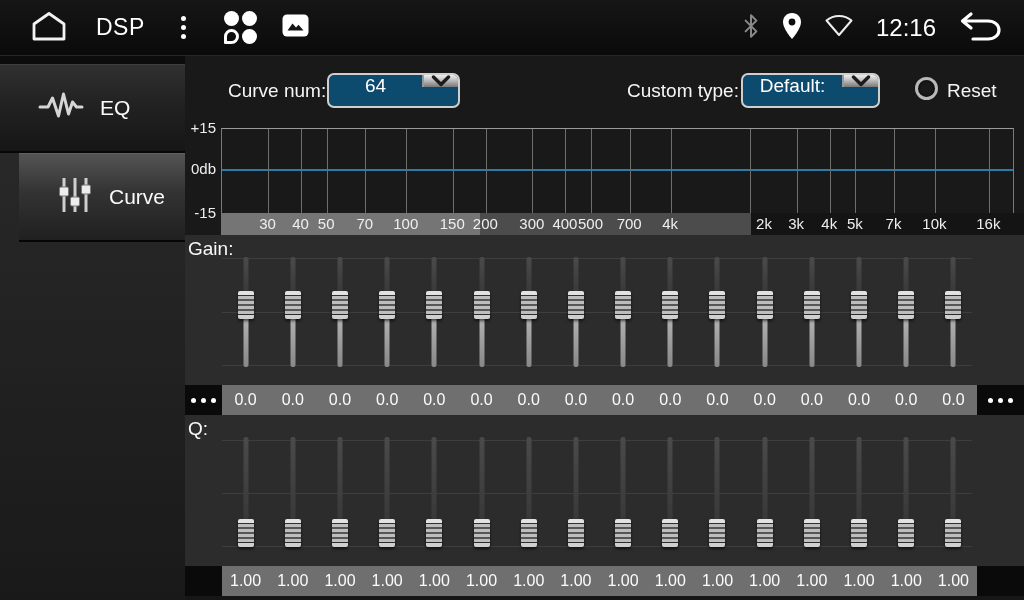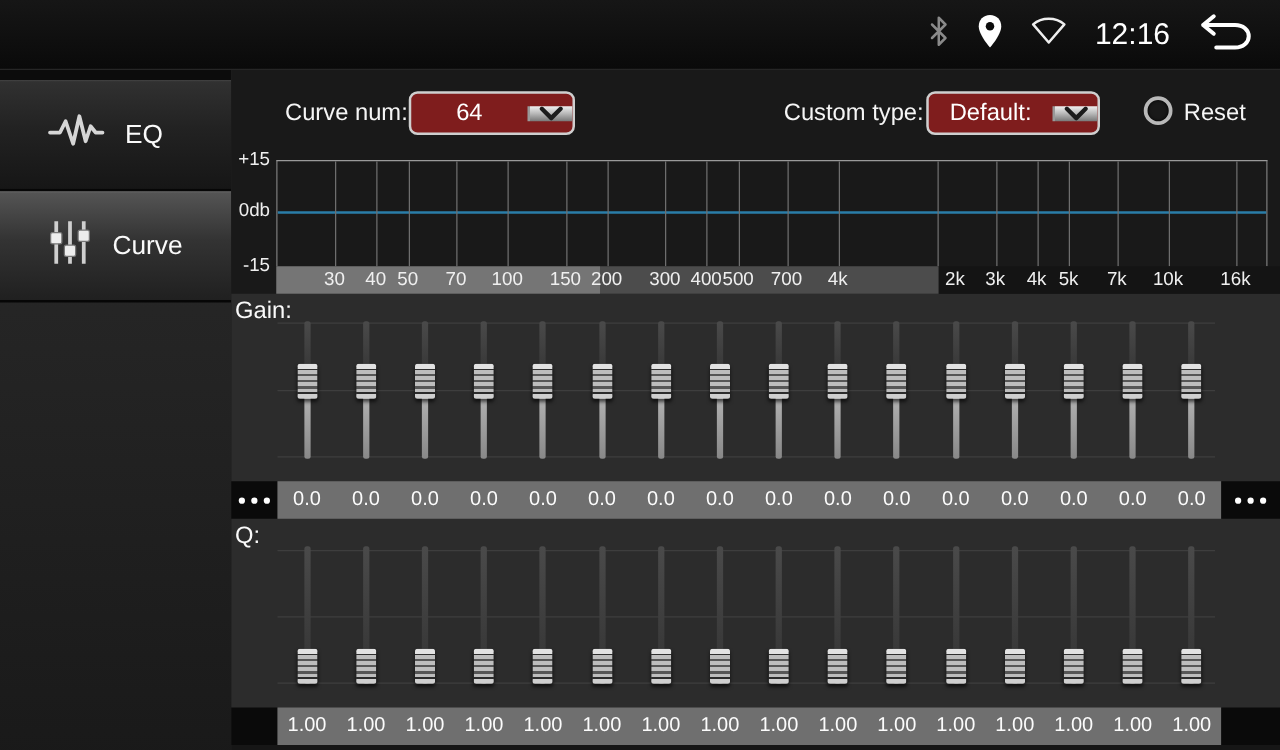--- a/index.html
+++ b/index.html
@@ -22,30 +22,30 @@
   .clover i.ring { background:transparent; border:3.5px solid #fff; border-radius:50% 50% 50% 8%; }
   .gallery { margin-left:24px; }
   .time { font-size:24px; color:#fff; }
 
   
   #sidebar { position:absolute; left:0; top:64px; width:185px; height:552px;
              background:linear-gradient(180deg,#2b2b2b,#191919); }
   .side-item { height:89px; display:flex; align-items:center; padding-left:38px; gap:16px;
                background:linear-gradient(180deg,#313131 0%,#222 45%,#161616 100%);
                border-bottom:2px solid #060606; box-shadow:inset 0 1px 0 rgba(255,255,255,0.07); }
-  .side-item.selected { background:linear-gradient(180deg,#555 0%,#333 45%,#202020 100%); }
+  .side-item.selected { background:linear-gradient(180deg,#555 0%,#333 45%,#202020 100%);margin-left:19px; }
   .side-item .lbl { font-size:21px; color:#fafafa; }
 
   
   #main { position:absolute; left:185px; top:56px; width:839px; height:544px; background:#2c2c2c; }
   #top-panel { position:absolute; left:0; top:0; width:839px; height:179px; background:#191919; }
 
   .ctl-label { position:absolute; font-size:19px; color:#f5f5f5; }
-  .dd { position:absolute; height:35px; display:flex; align-items:center;
-        background:#7f1d1d; border:2px solid #cfcfcf; border-radius:7px; overflow:hidden; }
+  .dd { position:absolute; height:35px; display:flex; align-items:flex-start;
+        background:#0c4a6e; border:2px solid #cfcfcf; border-radius:7px; overflow:hidden; }
   .dd .val { flex:1; display:flex; align-items:center; justify-content:center;
              font-size:19px; color:#fff; padding:0 4px; }
   .dd .chev { width:36px; background:linear-gradient(180deg,#efefef 0%,#bdbdbd 45%,#787878 100%);
               display:flex; align-items:center; justify-content:center; border-left:2px solid #999; }
   .radio { position:absolute; width:23px; height:23px; border-radius:50%;
            border:3px solid #b9b9b9; background:transparent; box-shadow:inset 0 0 3px #000; }
 
   
   #ylabels { position:absolute; left:0; top:0; width:31px; }
   #ylabels div { position:absolute; right:0; font-size:15px; color:#eee; }
@@ -83,20 +83,45 @@
   .val-strip { position:absolute; left:37px; top:0; width:755px; height:30px;
                background:#6f6f6f; display:flex; }
   .v-cell { flex:1; display:flex; align-items:center; justify-content:center;
             font-size:16px; color:#fcfcfc; }
   #bottom-fill { position:absolute; left:0; top:540px; width:839px; height:4px; background:#161616; }
 </style>
 </head>
 <body>
 
 <div id="topbar">
+  <div class="lgrp">
+    <span class="home-ic">
+      <svg width="42" height="32" viewBox="0 0 42 32">
+          <path d="M6 29 L6 14 L21 3.5 L36 14 L36 29 Z" fill="none" stroke="#f2f2f2" stroke-width="2.8" stroke-linejoin="round"></path>
+        </svg>
+    </span>
+    <span class="tb-title">DSP</span>
+    <span class="dots3">
+        <i></i>
+        <i></i>
+        <i></i>
+      </span>
+    <span class="clover">
+      <i></i>
+        <i></i>
+        <i class="ring"></i>
+        <i></i>
+    </span>
+    <span class="gallery">
+      <svg width="27" height="23" viewBox="0 0 27 23">
+          <rect x="0.5" y="0.5" width="26" height="22" rx="4.5" fill="#fff"></rect>
+          <path d="M5.5 16.5 L10.5 9.5 L14 13.5 L16.5 10.8 L21.5 16.5 Z" fill="#151515"></path>
+        </svg>
+    </span>
+  </div>
   <div class="rgrp">
     <span>
       <svg width="18" height="28" viewBox="0 0 20 28">
           <path d="M4 8 L16 20 L10 26 L10 2 L16 8 L4 20" fill="none" stroke="#8a8a8a" stroke-width="2.2" stroke-linecap="round" stroke-linejoin="round"></path>
         </svg>
     </span>
     <span>
       <svg width="20" height="28" viewBox="0 0 20 28">
           <path d="M10 1 C4.5 1 1 5 1 10 C1 17 10 27 10 27 C10 27 19 17 19 10 C19 5 15.5 1 10 1 Z" fill="#fff"></path>
           <circle cx="10" cy="10" r="3.4" fill="#0c0c0c"></circle>

